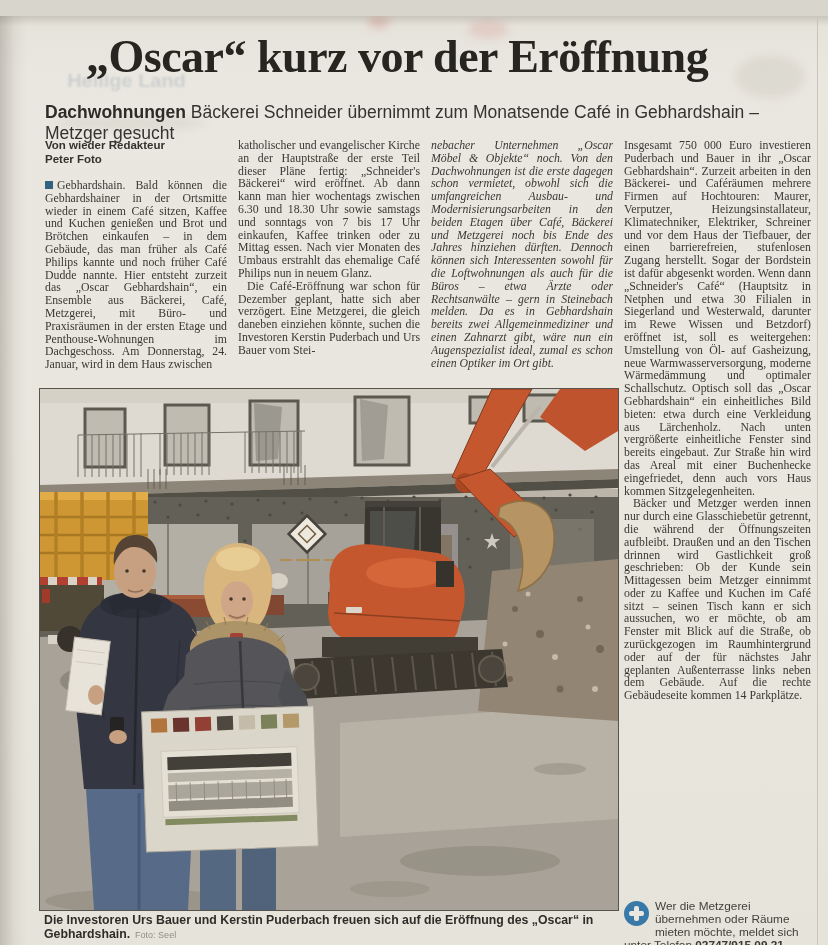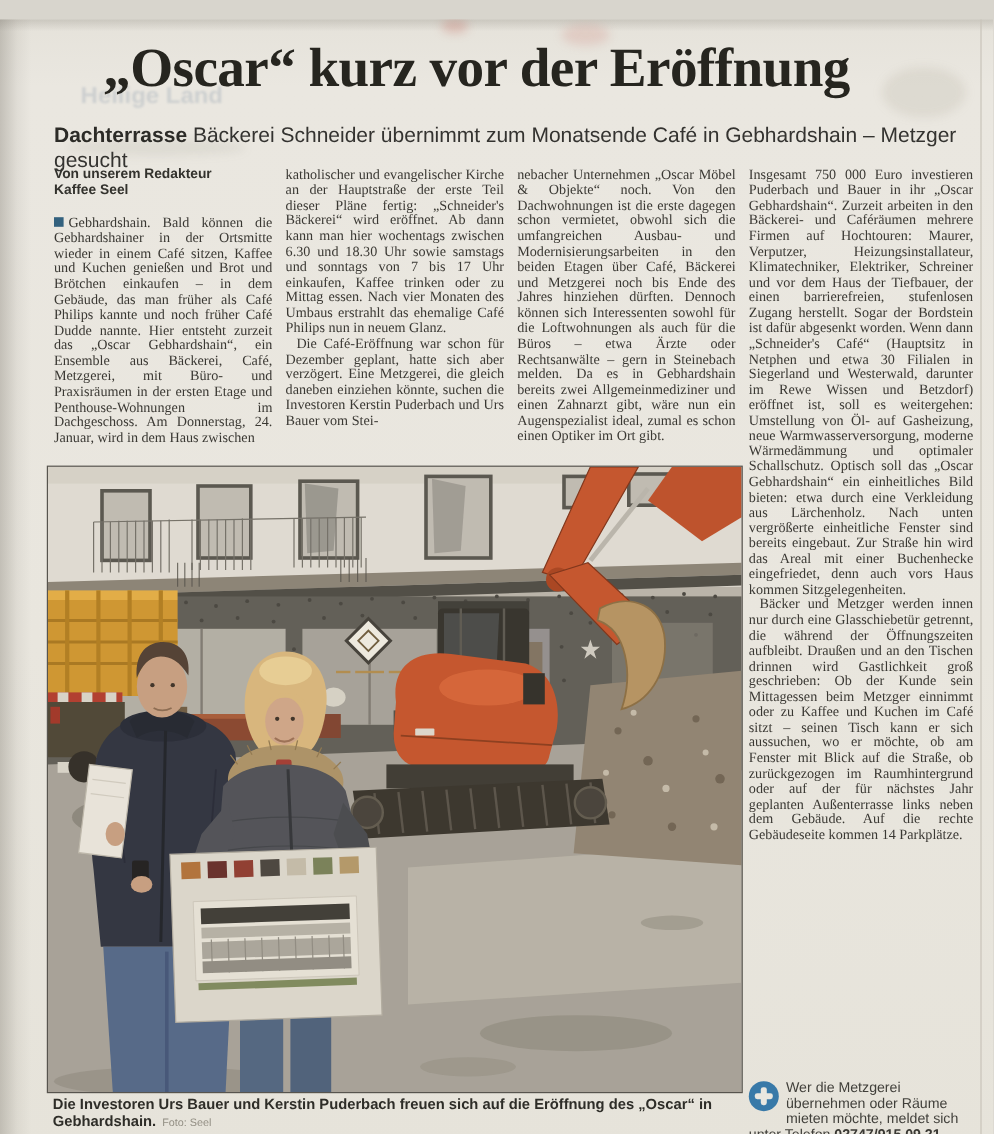--- a/index.html
+++ b/index.html
@@ -24,21 +24,21 @@
   .headline{position:absolute;left:86px;top:16px;width:700px;
     font-size:46px;font-weight:bold;color:#26251f;letter-spacing:-.5px;line-height:1.1;}
   .subhead{position:absolute;left:45px;top:86px;width:766px;
     font-family:"Liberation Sans",sans-serif;font-size:17.5px;color:#343330;}
   .subhead b{font-weight:bold;color:#2c2b27;}
 
   .col{position:absolute;top:123px;width:182px;font-size:11.8px;line-height:12.8px;
     text-align:justify;color:#3a3833;overflow:hidden;}
   .c1{left:45px;height:252px;}
   .c2{left:238px;height:252px;}
-  .c3{left:431px;height:252px;}
+  .c3{left:431px;height:252px;font-style:italic;}
   .c4{left:624px;width:187px;height:714px;}
   .byline{font-family:"Liberation Sans",sans-serif;font-weight:bold;font-size:11.5px;
     line-height:13.5px;color:#33322d;text-align:left;margin-bottom:13px;}
   .para{margin:0;}
   .para+.para{text-indent:9px;}
   .leadsq{display:inline-block;width:8px;height:8px;background:#33617e;margin-right:4px;
     position:relative;top:0px;}
   .leadname{font-weight:normal;}
 
   .photo{position:absolute;left:40px;top:373px;width:578px;height:521px;
@@ -70,26 +70,26 @@
   <div class="edge-left"></div>
   <div class="edge-top"></div>
   <div class="rule-right"></div>
   <div class="ghost">Heilige Land</div>
   <div class="blob blob1"></div>
   <div class="blob blob2"></div>
   <div class="blob blob3"></div>
   <div class="blob blob4"></div>
 
   <div class="headline">„Oscar“ kurz vor der Eröffnung</div>
-  <div class="subhead"><b>Dachterrasse</b><span> Bäckerei Schneider übernimmt zum Monatsende Café in Gebhardshain – Metzger gesucht</span></div>
+  <div class="subhead"><b>Dachwohnungen</b><span> Bäckerei Schneider übernimmt zum Monatsende Café in Gebhardshain – Metzger gesucht</span></div>
 
   <div class="col c1">
     <div class="byline">
-      <div>Von unserem Redakteur</div>
-      <div>Kaffee Seel</div>
+      <div>Von wieder Redakteur</div>
+      <div>Peter Foto</div>
     </div>
     <p class="para"><span class="leadsq"></span><span class="leadname">Gebhardshain.</span><span> Bald können die Gebhardshainer in der Ortsmitte wieder in einem Café sitzen, Kaffee und Kuchen genießen und Brot und Brötchen einkaufen – in dem Gebäude, das man früher als Café Philips kannte und noch früher Café Dudde nannte. Hier entsteht zurzeit das „Oscar Gebhardshain“, ein Ensemble aus Bäckerei, Café, Metzgerei, mit Büro- und Praxisräumen in der ersten Etage und Penthouse-Wohnungen im Dachgeschoss. Am Donnerstag, 24. Januar, wird in dem Haus zwischen</span></p>
   </div>
 
   <div class="col c2">
     <p class="para">katholischer und evangelischer Kirche an der Hauptstraße der erste Teil dieser Pläne fertig: „Schneider's Bäckerei“ wird eröffnet. Ab dann kann man hier wochentags zwischen 6.30 und 18.30 Uhr sowie samstags und sonntags von 7 bis 17 Uhr einkaufen, Kaffee trinken oder zu Mittag essen. Nach vier Monaten des Umbaus erstrahlt das ehemalige Café Philips nun in neuem Glanz.</p>
     <p class="para">Die Café-Eröffnung war schon für Dezember geplant, hatte sich aber verzögert. Eine Metzgerei, die gleich daneben einziehen könnte, suchen die Investoren Kerstin Puderbach und Urs Bauer vom Stei-</p>
   </div>
 
   <div class="col c3">

